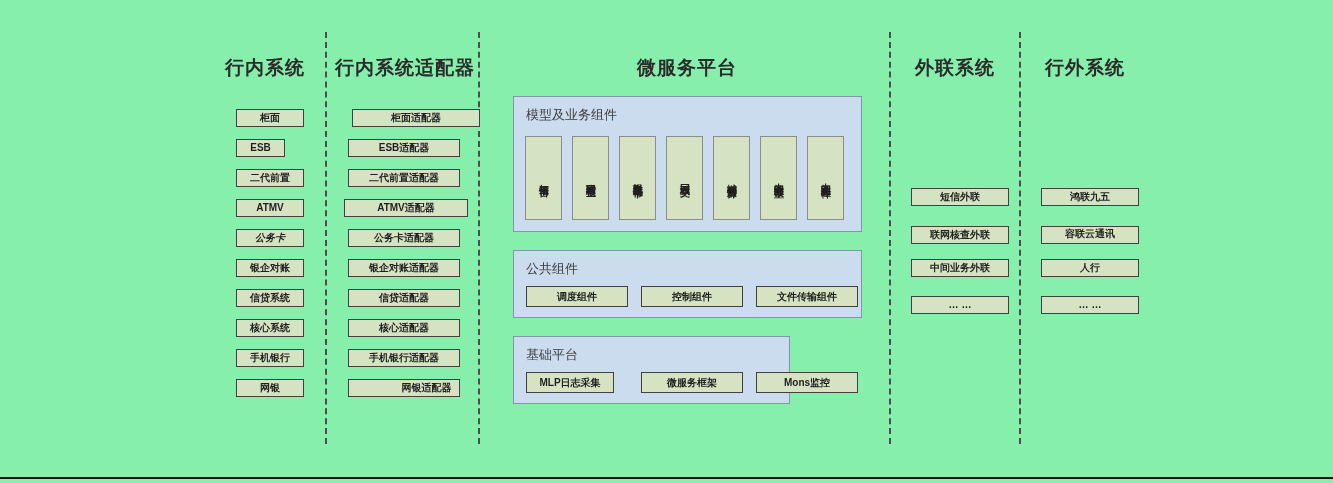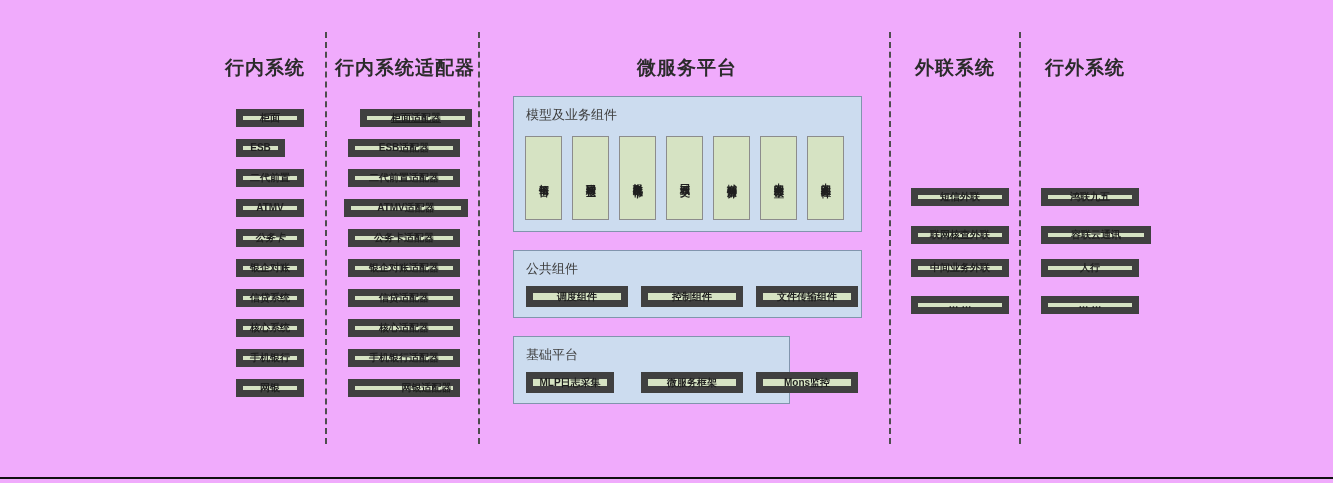--- a/index.html
+++ b/index.html
@@ -9,21 +9,21 @@
   }
   body {
     font-family: "Liberation Sans", "DejaVu Sans", sans-serif;
     color: #222222;
     -webkit-font-smoothing: antialiased;
   }
   #canvas {
     position: relative;
     width: 1333px;
     height: 483px;
-    background: #f0abfc;
+    background: #86efac;
     overflow: hidden;
   }
 
   
   .divider {
     position: absolute;
     top: 32px;
     width: 0;
     height: 412px;
     border-left: 2px dashed #4d4d4d;
@@ -47,21 +47,21 @@
     font-weight: bold;
     color: #2b2b2b;
     letter-spacing: 1px;
     white-space: nowrap;
   }
 
   
   .node {
     position: absolute;
     background: #d6e3c3;
-    border: 7px solid #404040;
+    border: 1px solid #404040;
     box-sizing: border-box;
     display: flex;
     align-items: center;
     justify-content: center;
     font-size: 10px;
     font-weight: bold;
     color: #1f1f1f;
     white-space: nowrap;
     line-height: 1;
   }
@@ -123,21 +123,21 @@
   <div class="node" style="left:236px; top:139px; width:49px; height:18px;">ESB</div>
   <div class="node" style="left:236px; top:169px; width:68px; height:18px;">二代前置</div>
   <div class="node" style="left:236px; top:199px; width:68px; height:18px;">ATMV</div>
   <div class="node" style="left:236px; top:229px; width:68px; height:18px;font-style:italic;">公务卡</div>
   <div class="node" style="left:236px; top:259px; width:68px; height:18px;">银企对账</div>
   <div class="node" style="left:236px; top:289px; width:68px; height:18px;">信贷系统</div>
   <div class="node" style="left:236px; top:319px; width:68px; height:18px;">核心系统</div>
   <div class="node" style="left:236px; top:349px; width:68px; height:18px;">手机银行</div>
   <div class="node" style="left:236px; top:379px; width:68px; height:18px;">网银</div>
 
-  <div class="node" style="left:360px; top:109px; width:112px; height:18px;text-decoration:underline;">柜面适配器</div>
+  <div class="node" style="left:352px; top:109px; width:128px; height:18px;">柜面适配器</div>
   <div class="node" style="left:348px; top:139px; width:112px; height:18px;">ESB适配器</div>
   <div class="node" style="left:348px; top:169px; width:112px; height:18px;">二代前置适配器</div>
   <div class="node" style="left:344px; top:199px; width:124px; height:18px;">ATMV适配器</div>
   <div class="node" style="left:348px; top:229px; width:112px; height:18px;">公务卡适配器</div>
   <div class="node" style="left:348px; top:259px; width:112px; height:18px;">银企对账适配器</div>
   <div class="node" style="left:348px; top:289px; width:112px; height:18px;">信贷适配器</div>
   <div class="node" style="left:348px; top:319px; width:112px; height:18px;">核心适配器</div>
   <div class="node" style="left:348px; top:349px; width:112px; height:18px;">手机银行适配器</div>
   <div class="node" style="left:348px; top:379px; width:112px; height:18px;padding-left:45px;">网银适配器</div>
 
@@ -179,19 +179,19 @@
   <div class="node" style="left:526px; top:372px; width:88px; height:21px;">MLP日志采集</div>
   <div class="node" style="left:641px; top:372px; width:102px; height:21px;">微服务框架</div>
   <div class="node" style="left:756px; top:372px; width:102px; height:21px;">Mons监控</div>
 
   <div class="node" style="left:911px; top:188px; width:98px; height:18px;">短信外联</div>
   <div class="node" style="left:911px; top:226px; width:98px; height:18px;">联网核查外联</div>
   <div class="node" style="left:911px; top:259px; width:98px; height:18px;">中间业务外联</div>
   <div class="node" style="left:911px; top:296px; width:98px; height:18px;">… …</div>
 
   <div class="node" style="left:1041px; top:188px; width:98px; height:18px;">鸿联九五</div>
-  <div class="node" style="left:1041px; top:226px; width:110px; height:18px;">容联云通讯</div>
+  <div class="node" style="left:1041px; top:226px; width:98px; height:18px;font-family:Liberation Mono, monospace;">容联云通讯</div>
   <div class="node" style="left:1041px; top:259px; width:98px; height:18px;">人行</div>
   <div class="node" style="left:1041px; top:296px; width:98px; height:18px;">… …</div>
 
   <div class="page-rule"></div>
 
 </div>
 
 </body></html>

